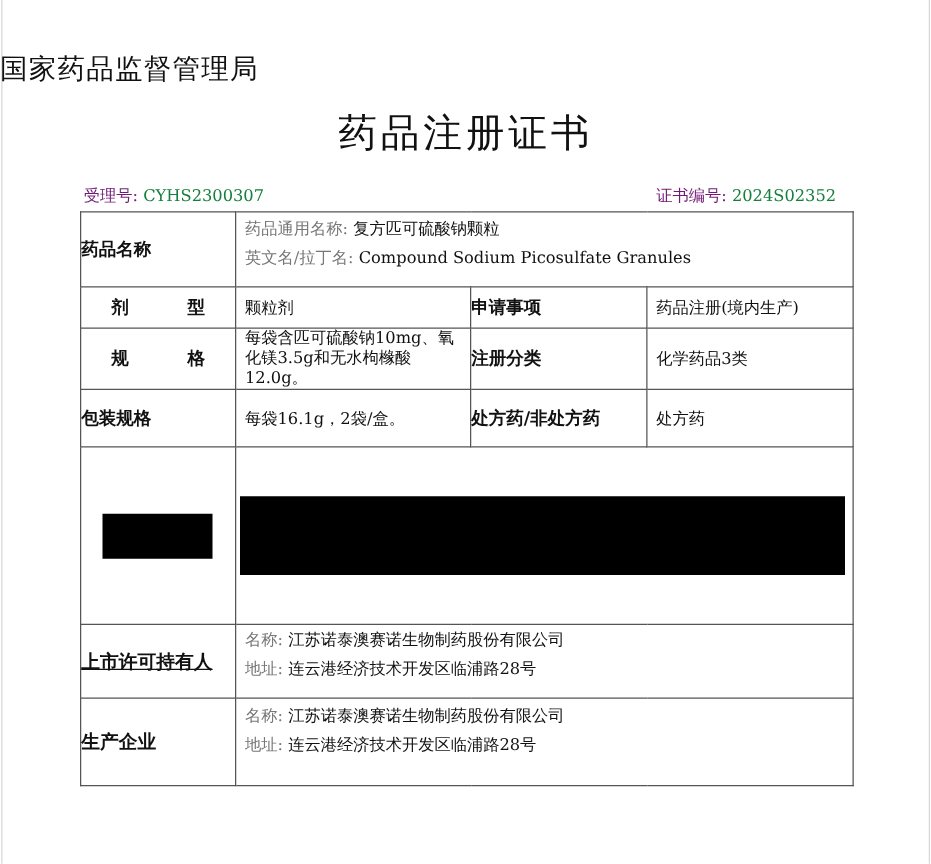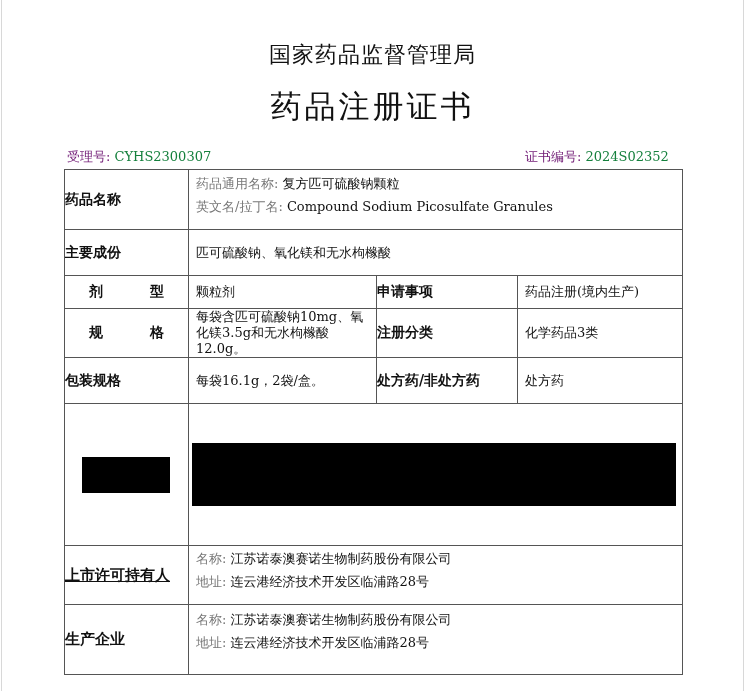--- a/index.html
+++ b/index.html
@@ -5,21 +5,21 @@
   html, body { margin: 0; padding: 0; }
   body {
     width: 745px; height: 691px; overflow: hidden; background: #ffffff;
     position: relative;
     font-family: "DejaVu Serif", "Liberation Serif", serif;
     color: #111;
   }
   .page-edge-left { position: absolute; left: 1px; top: 0; width: 1px; height: 691px; background: #d8d8d8; }
   .page-edge-right { position: absolute; left: 743px; top: 0; width: 1px; height: 691px; background: #d8d8d8; }
   .agency {
-    position: absolute; left: 0; width: 745px; top: 40px; text-align: center;
+    position: absolute; left: 0; width: 745px; top: 40px; text-align: left;
     font-family: "DejaVu Sans", "Liberation Sans", sans-serif;
     font-size: 22px; letter-spacing: 1px; color: #111;
   }
   .cert-title {
     position: absolute; left: 0; width: 745px; top: 86px; text-align: center;
     font-size: 31px; letter-spacing: 3px; color: #111;
   }
   .meta-left { position: absolute; left: 67px; top: 148px; font-size: 13px; }
   .meta-right { position: absolute; left: 525px; top: 148px; font-size: 13px; }
   .meta-label { color: #701a75; }
@@ -74,24 +74,20 @@
         <span class="gray">药品通用名称:</span>
         <span>复方匹可硫酸钠颗粒</span>
       </div>
       <div class="line">
         <span class="gray">英文名/拉丁名:</span>
         <span>Compound Sodium Picosulfate Granules</span>
       </div>
     </td>
   </tr>
 
-  <tr style="height:46px">
-    <td class="hd">主要成份</td>
-    <td class="val" colspan="3">匹可硫酸钠、氧化镁和无水枸橼酸</td>
-  </tr>
 
   <tr style="height:33px">
     <td class="hd">
       <div class="spread">
             <span>剂</span>
             <span>型</span>
           </div>
     </td>
     <td class="val">颗粒剂</td>
     <td class="hd">申请事项</td>

